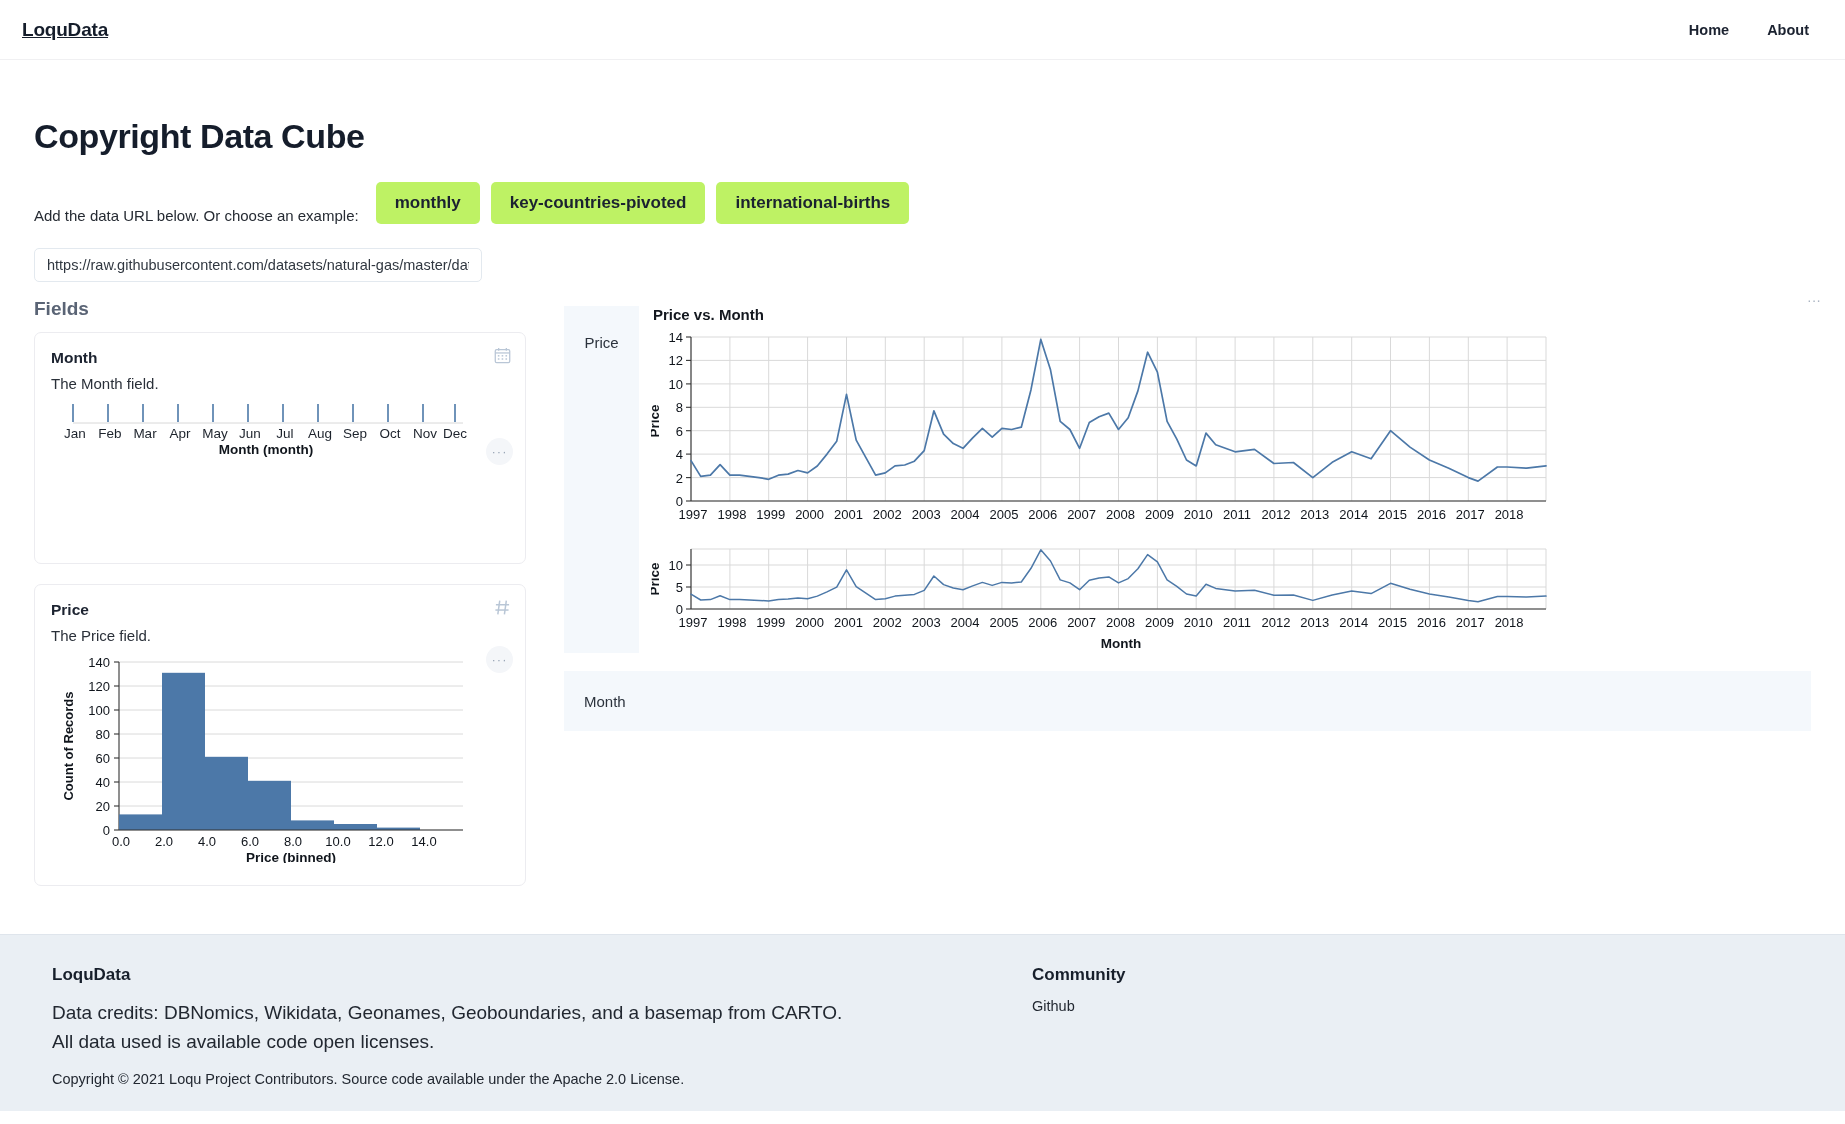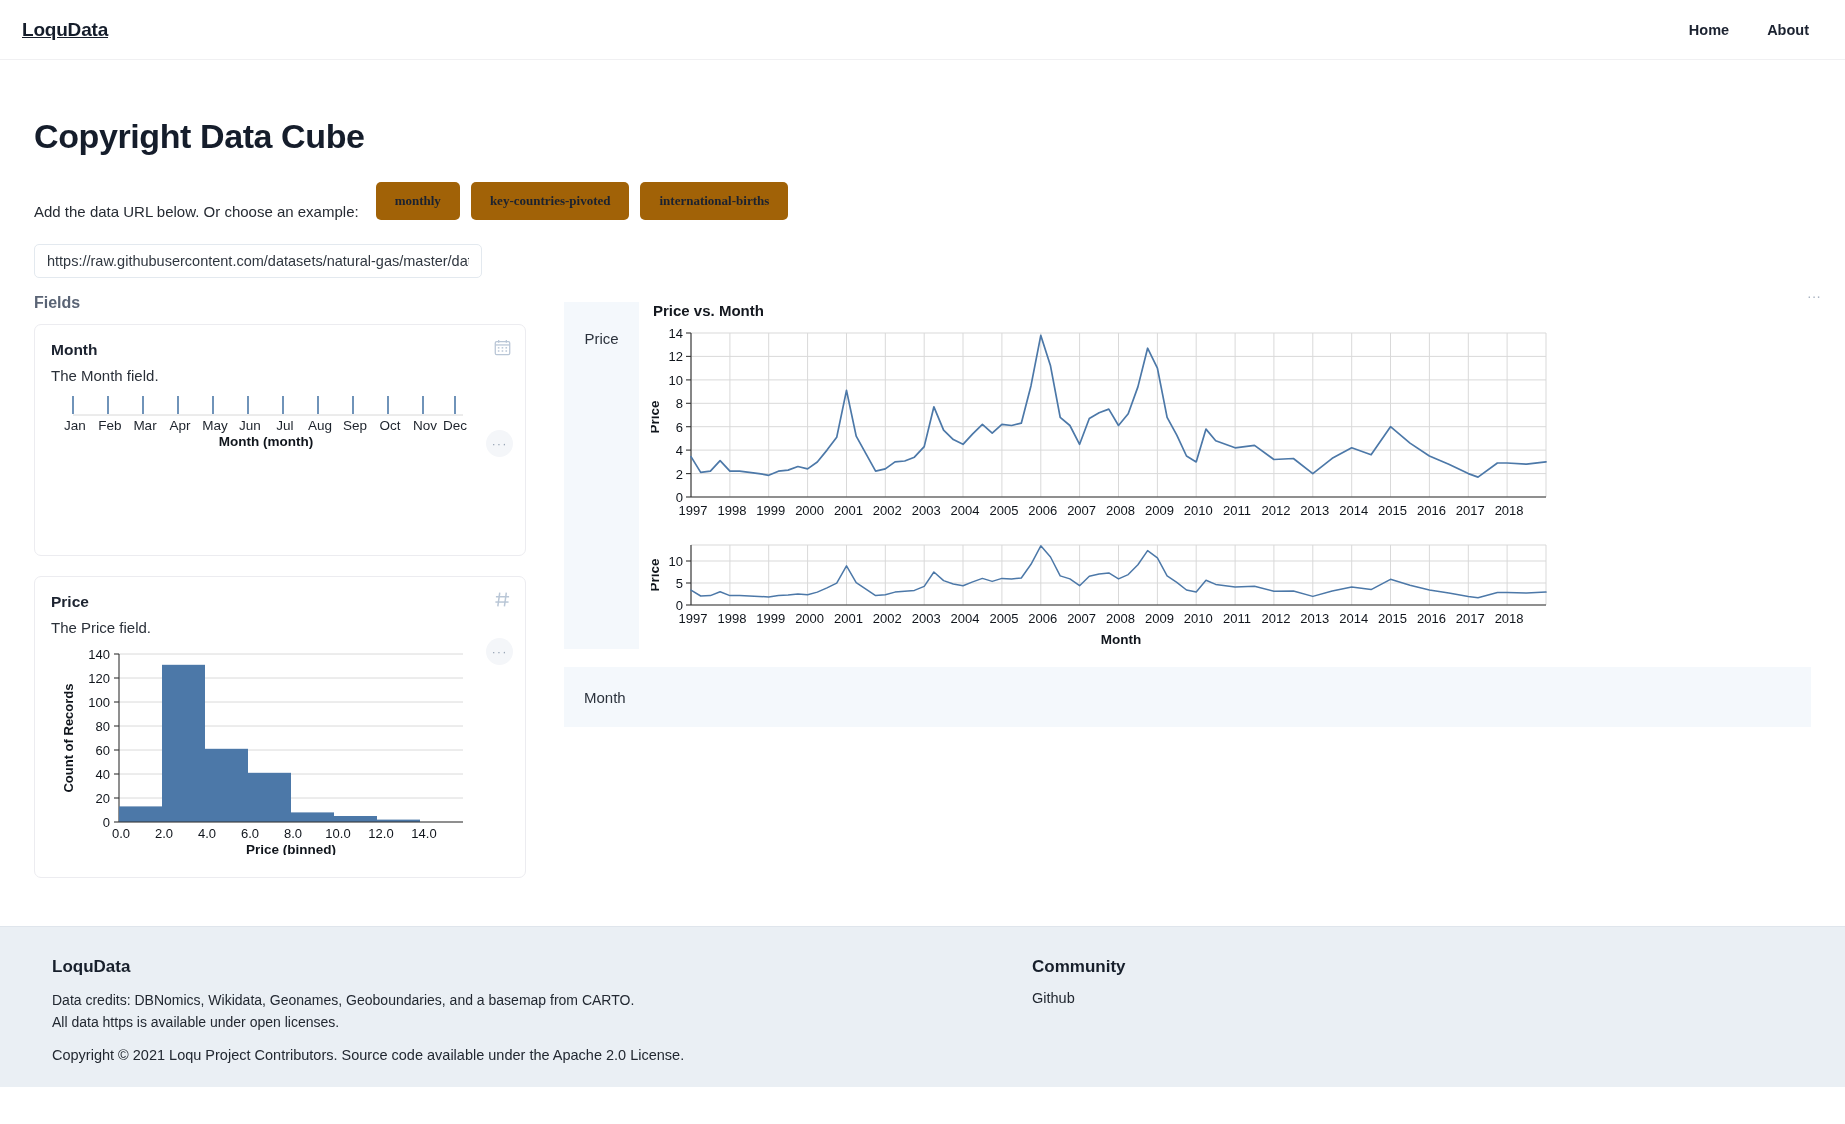--- a/index.html
+++ b/index.html
@@ -25,40 +25,40 @@
   .nav-links { margin-left:auto; display:flex; gap:38px; padding-right:12px; }
   .nav-link { font-size:14.5px; font-weight:bold; color:#1b2230; text-decoration:none; }
 
   
   .page { padding:0 34px; }
   .h1 { font-size:34px; font-weight:bold; color:#151d2b; margin:57px 0 0 0; letter-spacing:-.4px; }
 
   .example-row { display:flex; align-items:flex-end; margin-top:26px; gap:11px; }
   .example-label { font-size:15px; color:#262b33; margin-right:6px; }
   .chip {
-    background:#a16207; border:none; border-radius:5px;
-    font-size:13px; font-weight:bold; color:#1b2230;
+    background:#bef264; border:none; border-radius:5px;
+    font-size:17px; font-weight:bold; color:#1b2230;
     padding:11px 19px; cursor:pointer;
-    font-family:Liberation Serif, serif;
+    font-family:Liberation Sans, sans-serif;
   }
 
   .url-input {
     margin-top:24px;
     width:448px; height:34px;
     border:1px solid #e3e9ef; border-radius:5px;
     padding:0 12px; font-size:14.5px; color:#303740;
     font-family:"Liberation Sans", sans-serif;
     background:#fff; outline:none;
   }
 
   .layout { display:flex; gap:38px; margin-top:16px; align-items:flex-start; }
 
   
   .fields-col { width:492px; flex:0 0 492px; }
-  .fields-title { font-size:16px; font-weight:bold; color:#5a6475; margin:0 0 12px 0; }
+  .fields-title { font-size:19px; font-weight:bold; color:#5a6475; margin:0 0 12px 0; }
 
   .field-card {
     background:#fff; border:1px solid #ececf0; border-radius:7px;
     padding:16px 16px 14px 16px; position:relative; margin-bottom:20px;
   }
   .field-name { font-size:15.5px; font-weight:bold; color:#1c2330; margin-bottom:8px; }
   .field-desc { font-size:15px; color:#2a3039; margin-bottom:4px; }
   .field-icon { position:absolute; right:14px; top:14px; color:#b9c6d6; }
   .dots-btn {
     position:absolute; right:12px; width:27px; height:27px; border-radius:50%;
@@ -89,21 +89,21 @@
     font-size:15px; color:#2b323c; cursor:pointer;
   }
 
   
   .footer {
     margin-top:28px; background:#eaeff4; border-top:1px solid #dfe5ec;
     padding:30px 52px 24px 52px; display:flex;
   }
   .f-left { width:980px; }
   .f-title { font-size:17px; font-weight:bold; color:#171f2b; margin-bottom:13px; }
-  .f-text { font-size:14px; color:#222831; line-height:1.55; }
+  .f-text { font-size:19px; color:#222831; line-height:1.55; }
   .f-copy { font-size:14.5px; color:#222831; margin-top:14px; }
   .f-right { }
   .f-link { font-size:14.5px; color:#222831; text-decoration:none; display:block; }
 </style>
 </head>
 <body>
 
 <div class="navbar">
   <a class="brand" href="#">LoquData</a>
   <div class="nav-links">
@@ -458,20 +458,20 @@
       <div class="shelf-row">Month</div>
     </div>
 
   </div>
 </div>
 
 <div class="footer">
   <div class="f-left">
     <div class="f-title">LoquData</div>
     <div class="f-text">Data credits: DBNomics, Wikidata, Geonames, Geoboundaries, and a basemap from CARTO.</div>
-    <div class="f-text">All data https is available under open licenses.</div>
+    <div class="f-text">All data used is available code open licenses.</div>
     <div class="f-copy">Copyright © 2021 Loqu Project Contributors. Source code available under the Apache 2.0 License.</div>
   </div>
   <div class="f-right">
     <div class="f-title">Community</div>
     <a class="f-link" href="#">Github</a>
   </div>
 </div>
 
 </body></html>

